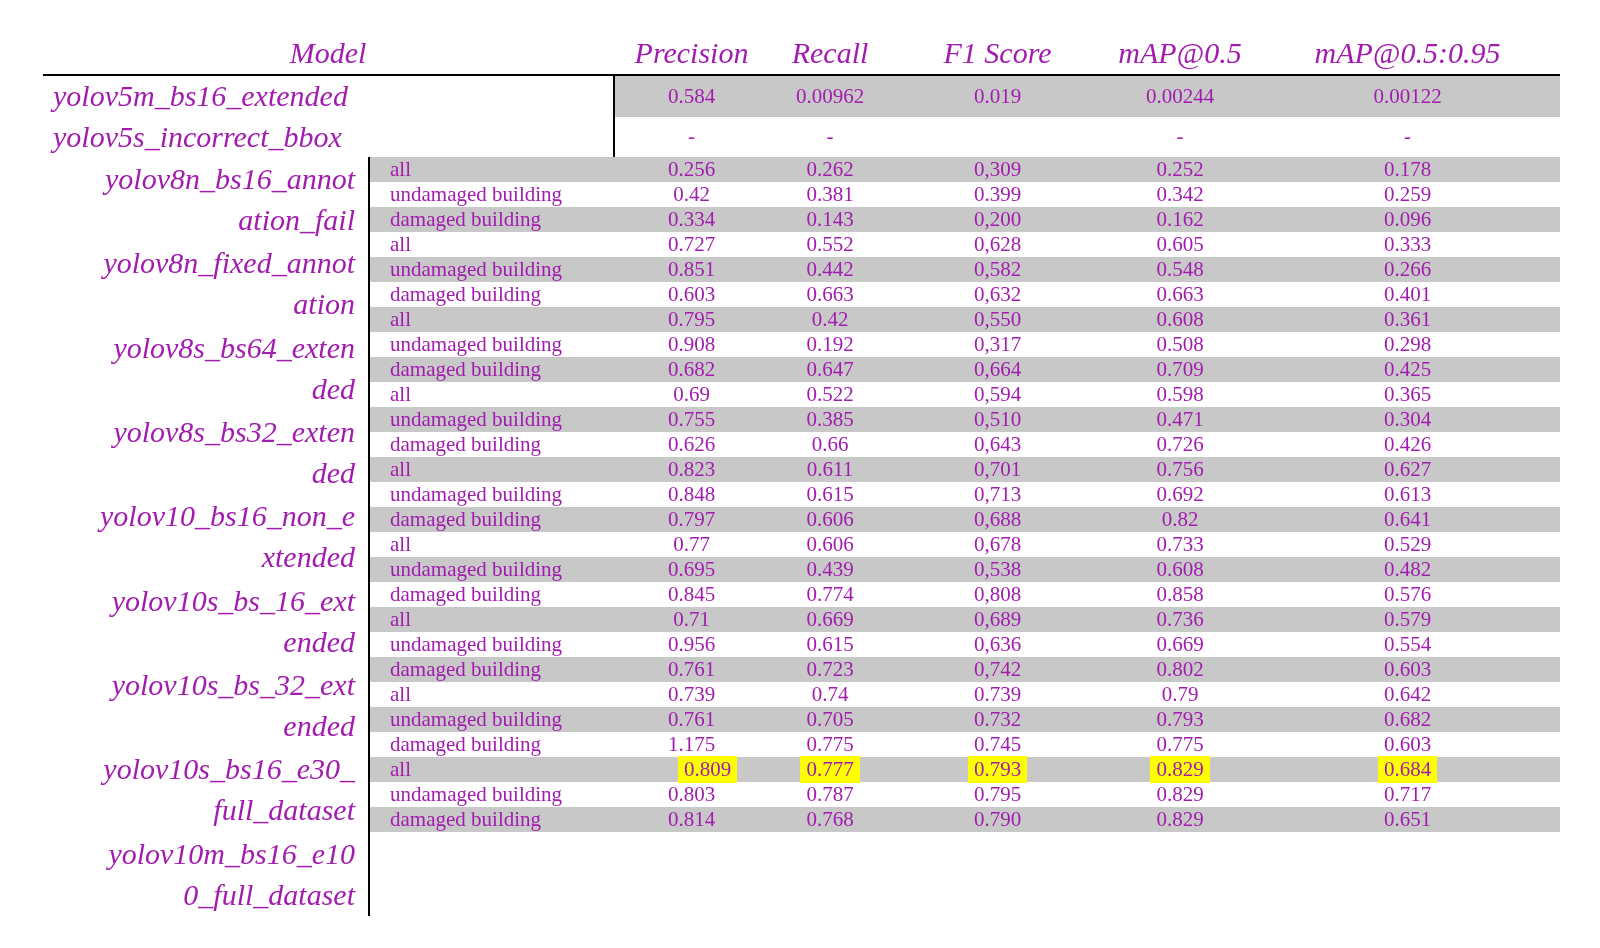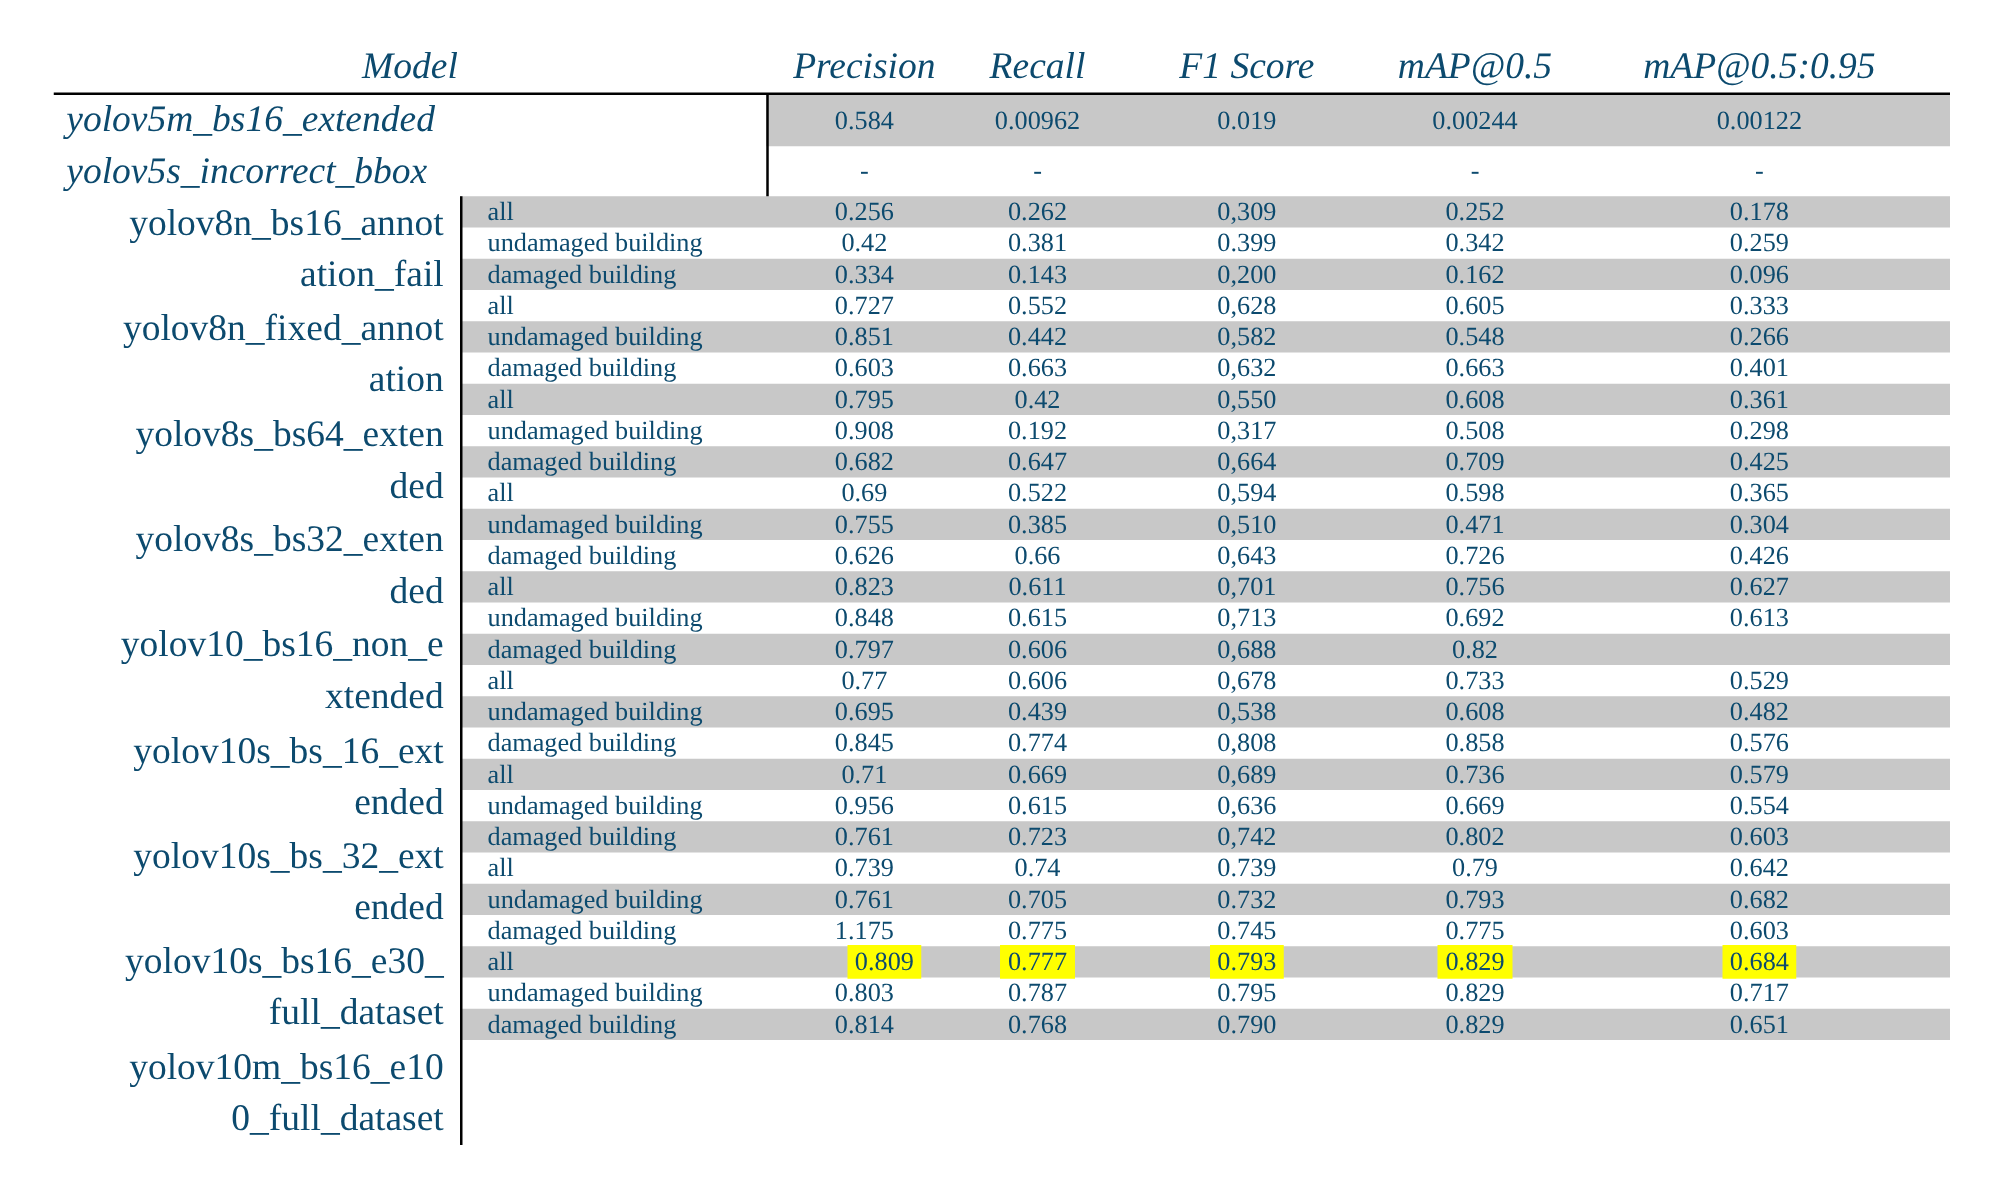--- a/index.html
+++ b/index.html
@@ -1,18 +1,18 @@
 <!DOCTYPE html>
 <html><head>
 <meta charset="utf-8">
 <style>
   html,body{margin:0;padding:0;background:#ffffff;}
   .page{
     position:relative;width:1600px;height:948px;background:#ffffff;overflow:hidden;
-    font-family:"Liberation Serif","DejaVu Serif",serif;color:#0c4a6e;
+    font-family:"Liberation Serif","DejaVu Serif",serif;color:#a21caf;
   }
   .table{position:absolute;left:43px;top:30px;width:1517px;}
   *{box-sizing:border-box;}
 
   
   .header-row{display:flex;height:46px;border-bottom:2px solid #000;align-items:flex-end;}
   .h{font-style:italic;font-size:30px;line-height:34px;text-align:center;padding-bottom:4px;white-space:nowrap;}
   .model-h{width:570px;}
   .c0{width:157px;} .c1{width:120px;} .c2{width:215px;} .c3{width:150px;} .c4{width:305px;}
 
@@ -25,21 +25,21 @@
   .model-strip{width:325px;}
   .band{display:flex;flex:1;}
   .sub{width:245px;font-size:21px;padding-left:22px;white-space:nowrap;}
   .v{justify-content:center;font-size:21px;}
   .v span{padding:0 5px;white-space:nowrap;}
   .v span.hl{padding:1px 6px;}
 
   
   .overlay{
     position:absolute;left:0;width:312px;display:flex;flex-direction:column;
-    justify-content:center;align-items:flex-end;font-size:30px;
+    justify-content:center;align-items:flex-end;font-style:italic;font-size:30px;
     line-height:41px;white-space:nowrap;text-align:right;
   }
   .vline-groups{position:absolute;left:325px;top:127px;width:2px;height:759px;background:#000;}
   .vline-top{position:absolute;left:570px;top:46px;width:2px;height:81px;background:#000;}
 </style>
 </head>
 <body>
 
 <div class="page">
   <div class="table">
@@ -397,20 +397,23 @@
             </div>
             <div class="cell v c1">
               <span>0.606</span>
             </div>
             <div class="cell v c2">
               <span>0,688</span>
             </div>
             <div class="cell v c3">
               <span>0.82</span>
             </div>
+            <div class="cell v c4">
+              <span>0.641</span>
+            </div>
           </div>
         </div>
         <div class="row g">
           <div class="cell model-strip"></div>
           <div class="band">
             <div class="cell sub">all</div>
             <div class="cell v c0">
               <span>0.77</span>
             </div>
             <div class="cell v c1">

